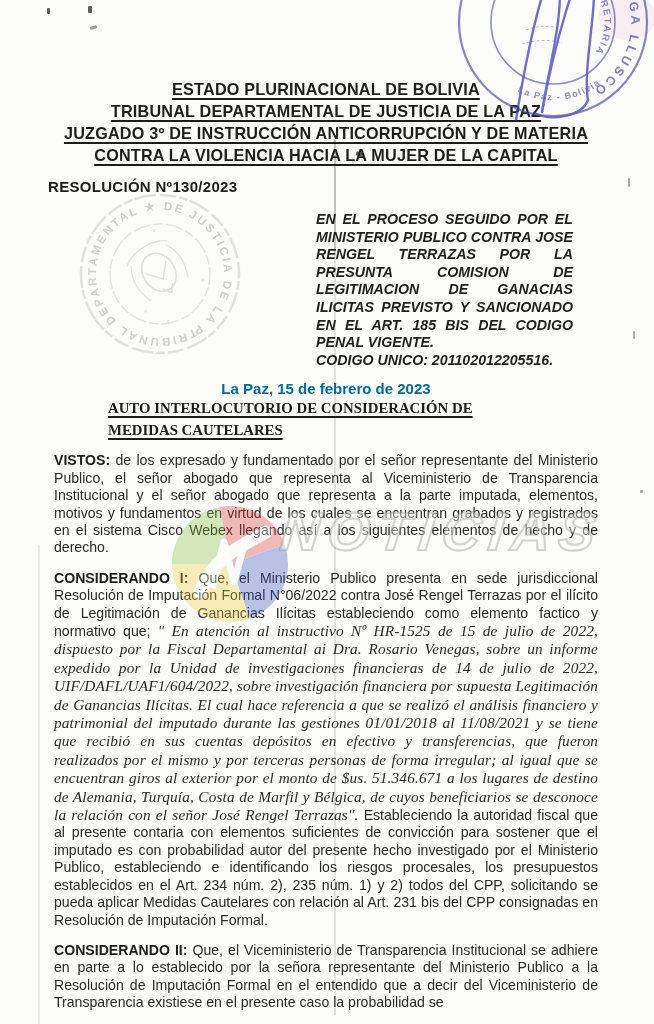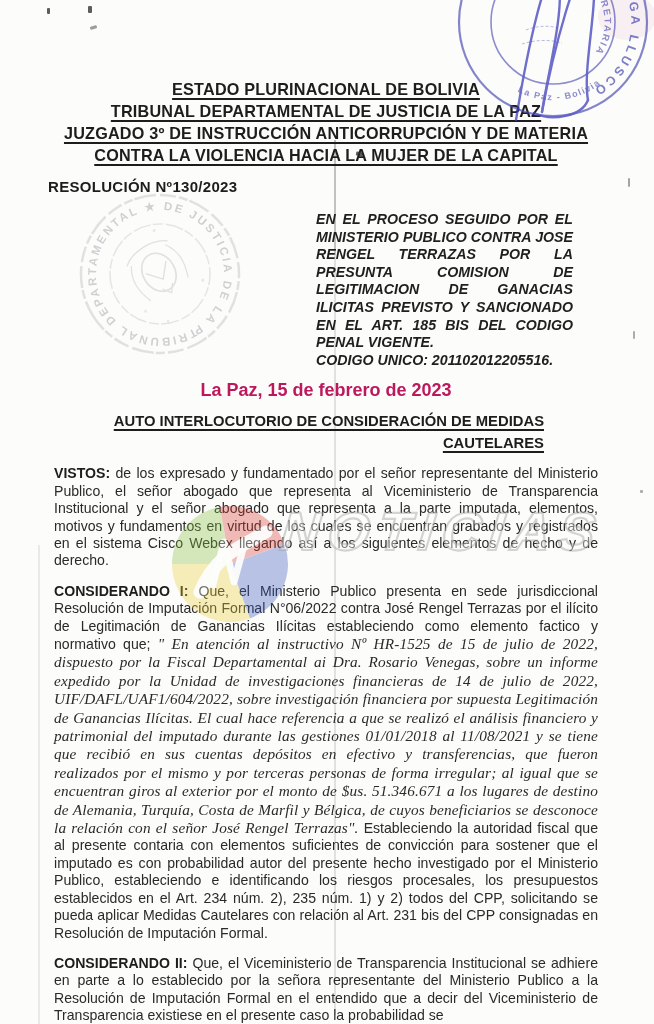--- a/index.html
+++ b/index.html
@@ -15,22 +15,22 @@
   .content{position:absolute;left:46px;top:78px;width:560px;z-index:1;}
 
   .hdr{ text-align:center;font-weight:bold;font-size:16.2px;line-height:22px;color:#1d1d1d;letter-spacing:.2px;}
   .hdr span{text-decoration:underline;text-decoration-thickness:1.8px;text-underline-offset:3px;}
 
   .resolution{font-weight:bold;font-size:15px;margin:12px 0 16px 2px;color:#1d1d1d;letter-spacing:.3px;}
 
   .case-block{width:257px;margin:12px 0 0 270px;font-weight:bold;font-size:14.2px;line-height:17.6px;color:#1f1f1f;}
   .case-block p{margin:0;text-align:justify;font-style:italic;}
 
-  .date-line{ text-align:center;font-weight:bold;font-size:18px;margin-top:11px;color:#be185d;}
-  .order-title{width:436px;margin:10px auto 0;text-align:right;font-weight:bold;font-size:14.8px;line-height:21.5px;color:#1d1d1d;}
+  .date-line{ text-align:center;font-weight:bold;font-size:15px;margin-top:11px;color:#0369a1;}
+  .order-title{width:436px;margin:1px auto 0;text-align:left;font-weight:bold;font-size:14.8px;line-height:21.5px;color:#1d1d1d;font-family:Liberation Serif, serif;}
   .order-title span{text-decoration:underline;text-decoration-thickness:1.6px;text-underline-offset:3px;}
 
   p.body{font-size:14.1px;line-height:17.4px;text-align:justify;margin:9px 8px 13px;color:#2a2a2a;}
   p.body.first{margin-top:11px;}
   .lbl{font-weight:bold;color:#1d1d1d;}
   .quote{font-family:"Liberation Serif",serif;font-style:italic;font-size:15.3px;letter-spacing:.15px;}
 
   
   .crease-v{position:absolute;z-index:0;background:rgba(90,90,95,.16);}
   .crease-dark{position:absolute;z-index:0;background:rgba(70,70,75,.32);}

